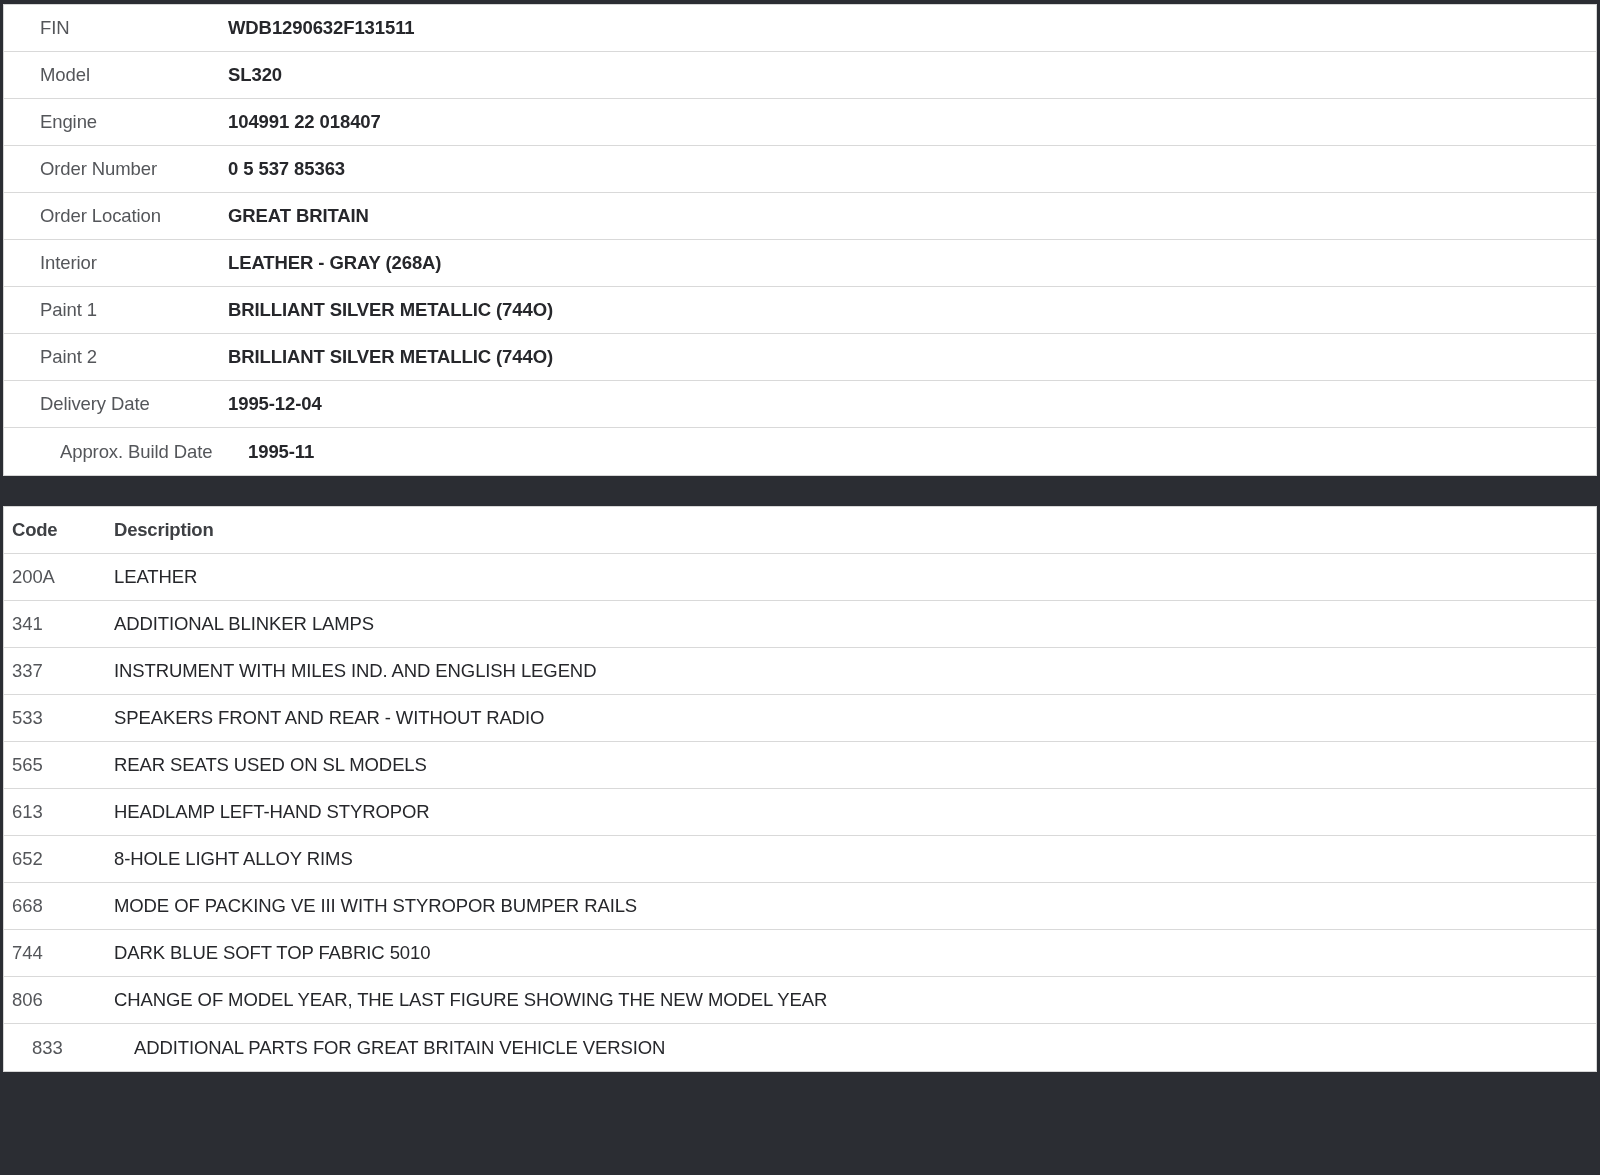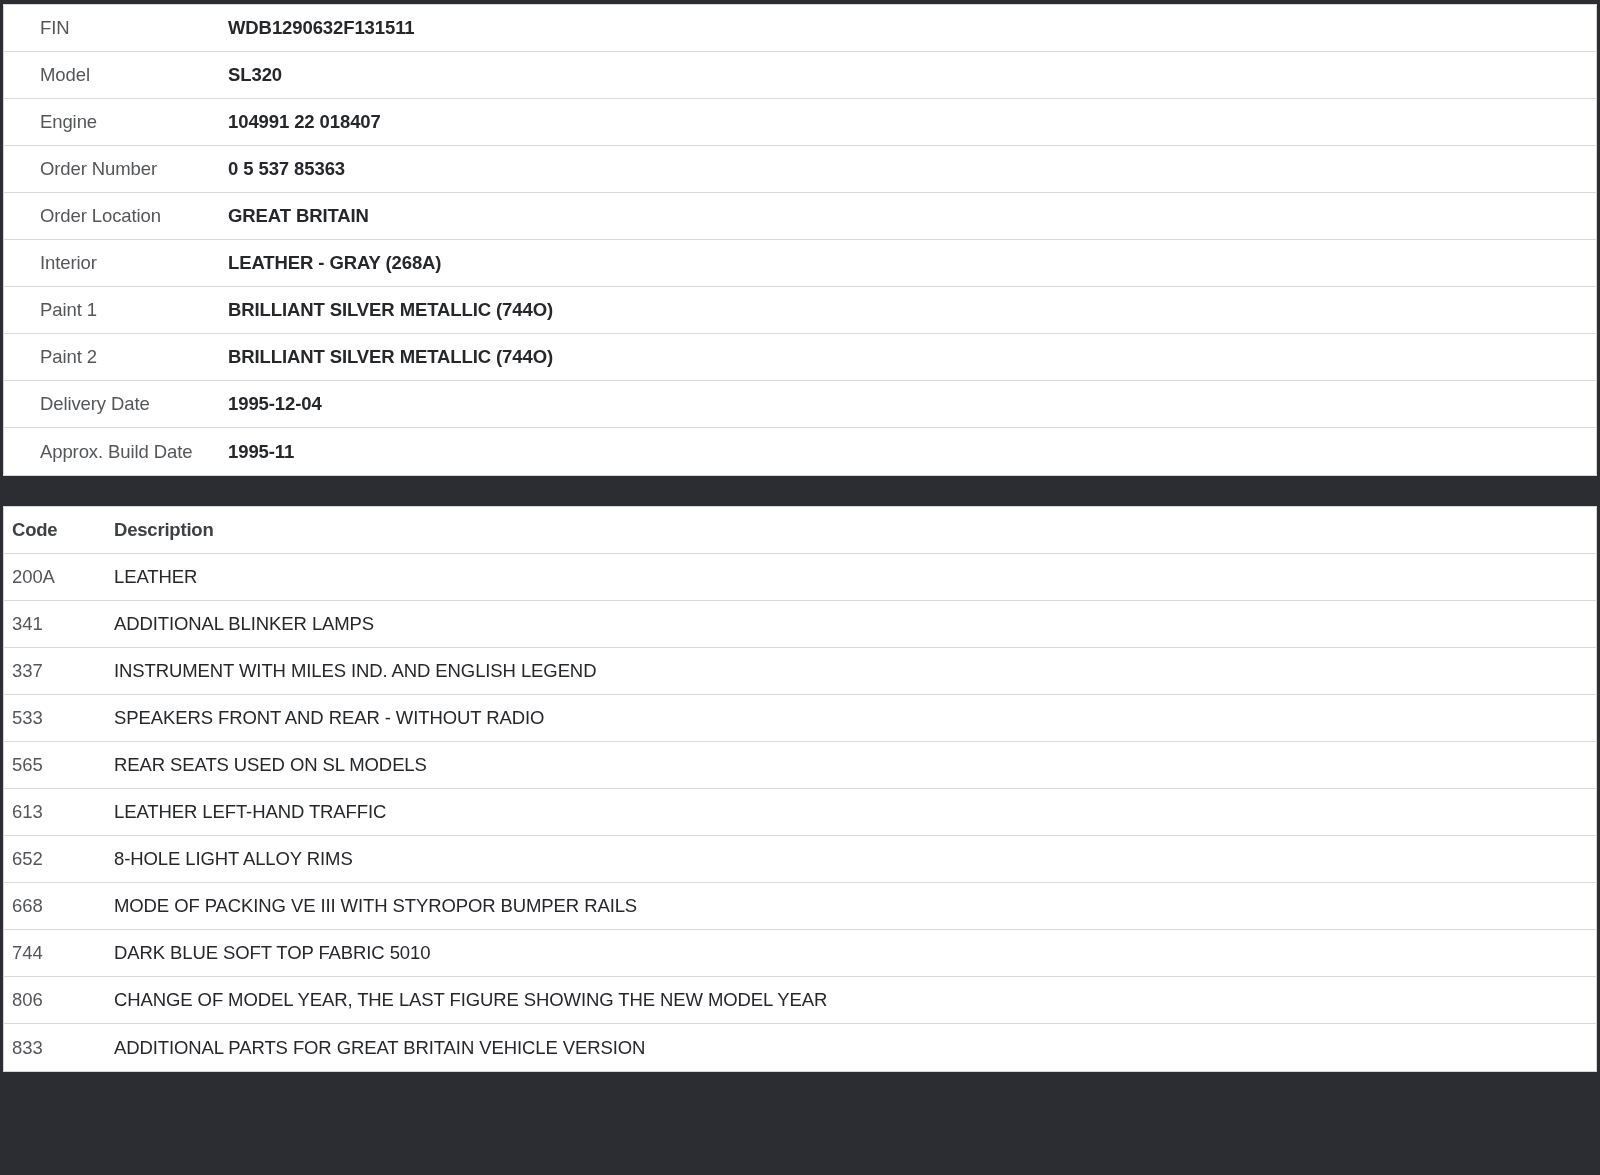--- a/index.html
+++ b/index.html
@@ -25,21 +25,21 @@
     height: 30px;
     background: #2b2d33;
   }
   .row {
     display: flex;
     align-items: center;
     height: 47px;
     border-bottom: 1px solid #d9d9d9;
     background: #ffffff;
   }
-  .row:last-child { border-bottom: none; }
+  .row:last-child { border-bottom: none; margin-left: 20px; }
   .cell { font-size: 18.5px; letter-spacing: -0.1px; white-space: nowrap; overflow: hidden; }
   
   .cell.label {
     width: 224px;
     padding-left: 36px;
     color: #54565a;
     flex-shrink: 0;
   }
   .cell.value {
     flex: 1;
@@ -153,21 +153,21 @@
   </div>
 
   <div class="row">
     <div class="cell code">565</div>
     <div class="cell desc">REAR SEATS USED ON SL MODELS</div>
   </div>
 
 
   <div class="row">
     <div class="cell code">613</div>
-    <div class="cell desc">LEATHER LEFT-HAND TRAFFIC</div>
+    <div class="cell desc">HEADLAMP LEFT-HAND STYROPOR</div>
   </div>
 
   <div class="row">
     <div class="cell code">652</div>
     <div class="cell desc">8-HOLE LIGHT ALLOY RIMS</div>
   </div>
 
   <div class="row">
     <div class="cell code">668</div>
     <div class="cell desc">MODE OF PACKING VE III WITH STYROPOR BUMPER RAILS</div>

